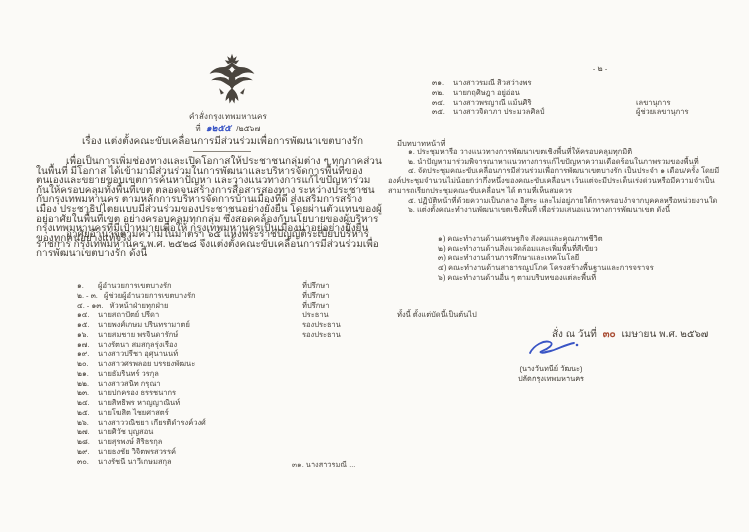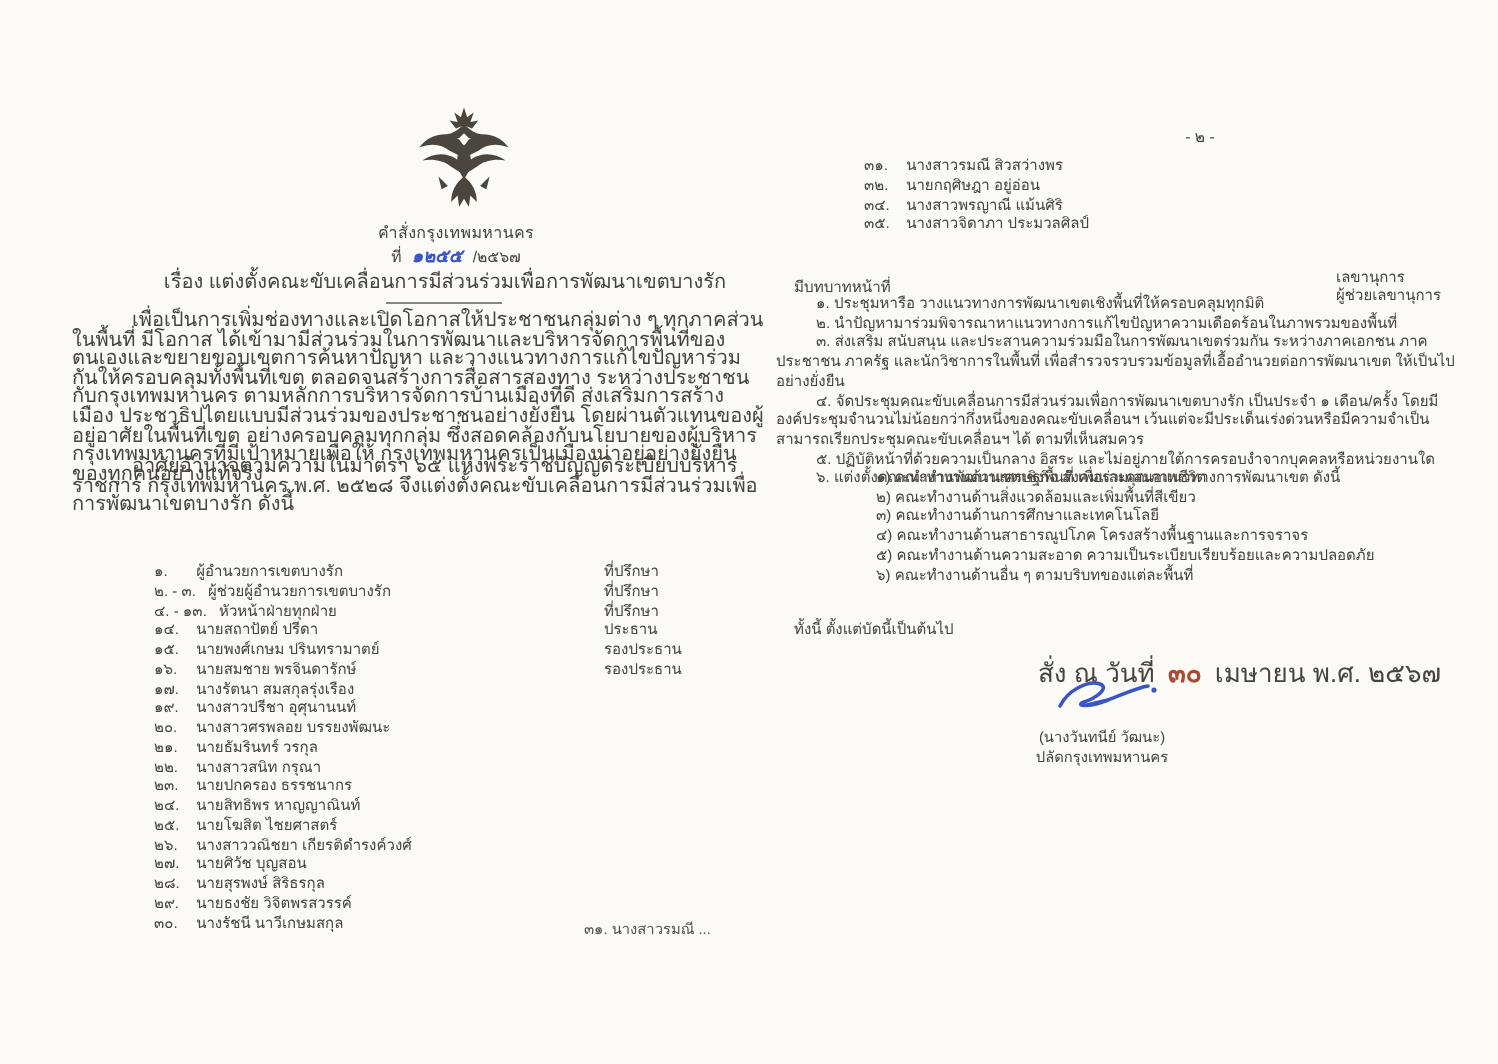--- a/index.html
+++ b/index.html
@@ -22,30 +22,30 @@
   .subject{font-size:10px;}
   .divider{height:1px;background:#8d887f;}
   .para{font-size:10px;line-height:9.6px;text-align:left;}
   .indent30{text-indent:30px;}
   .mlist{font-size:7.5px;line-height:9.75px;}
   .mrow{position:relative;white-space:nowrap;}
   .mno{display:inline-block;min-width:15px;}
   .mname{margin-left:4px;}
   .mrole{position:absolute;top:0;}
   .list1 .mrole{left:225px;}
-  .list2 .mrole{left:236px;margin-top:36px;}
+  .list2 .mrole{left:204px;}
   .catchword{font-size:7.4px;color:#55504a;}
   
   .pgnum{font-size:7.8px;}
   .duty-head{font-size:7.6px;}
   .duties{font-size:7.5px;line-height:9.7px;}
   .duty{text-indent:20px;}
-  .subtask{margin-left:50px;text-indent:0;}
+  .subtask{margin-left:50px;text-indent:0;font-family:Liberation Serif, serif;}
   .closing{font-size:7.5px;}
-  .dateline{font-size:13px;white-space:nowrap;}
+  .dateline{font-size:10px;white-space:nowrap;margin-left:33px;}
   .dateline .stamp{color:#a84b32;font-weight:bold;margin:0 3px;}
   .sig-name{font-size:7.4px;}
   .sig-title{font-size:7.4px;}
   .sigblock{width:110px;text-align:center;line-height:10px;}
 </style>
 </head>
 <body>
 
 <div class="sheet">
 
@@ -241,24 +241,20 @@
         <div class="duty">
           <span>๑.</span>
           <span>ประชุมหารือ วางแนวทางการพัฒนาเขตเชิงพื้นที่ให้ครอบคลุมทุกมิติ</span>
         </div>
 
         <div class="duty">
           <span>๒.</span>
           <span>นำปัญหามาร่วมพิจารณาหาแนวทางการแก้ไขปัญหาความเดือดร้อนในภาพรวมของพื้นที่</span>
         </div>
 
-        <div class="duty">
-          <span>๓.</span>
-          <span>ส่งเสริม สนับสนุน และประสานความร่วมมือในการพัฒนาเขตร่วมกัน ระหว่างภาคเอกชน ภาคประชาชน ภาครัฐ และนักวิชาการในพื้นที่ เพื่อสำรวจรวบรวมข้อมูลที่เอื้ออำนวยต่อการพัฒนาเขต ให้เป็นไปอย่างยั่งยืน</span>
-        </div>
 
         <div class="duty">
           <span>๔.</span>
           <span>จัดประชุมคณะขับเคลื่อนการมีส่วนร่วมเพื่อการพัฒนาเขตบางรัก เป็นประจำ ๑ เดือน/ครั้ง โดยมีองค์ประชุมจำนวนไม่น้อยกว่ากึ่งหนึ่งของคณะขับเคลื่อนฯ เว้นแต่จะมีประเด็นเร่งด่วนหรือมีความจำเป็น สามารถเรียกประชุมคณะขับเคลื่อนฯ ได้ ตามที่เห็นสมควร</span>
         </div>
 
         <div class="duty">
           <span>๕.</span>
           <span>ปฏิบัติหน้าที่ด้วยความเป็นกลาง อิสระ และไม่อยู่ภายใต้การครอบงำจากบุคคลหรือหน่วยงานใด</span>
         </div>
@@ -284,24 +280,20 @@
         <div class="subtask">
           <span>๓)</span>
           <span>คณะทำงานด้านการศึกษาและเทคโนโลยี</span>
         </div>
 
         <div class="subtask">
           <span>๔)</span>
           <span>คณะทำงานด้านสาธารณูปโภค โครงสร้างพื้นฐานและการจราจร</span>
         </div>
 
-        <div class="subtask">
-          <span>๕)</span>
-          <span>คณะทำงานด้านความสะอาด ความเป็นระเบียบเรียบร้อยและความปลอดภัย</span>
-        </div>
 
         <div class="subtask">
           <span>๖)</span>
           <span>คณะทำงานด้านอื่น ๆ ตามบริบทของแต่ละพื้นที่</span>
         </div>
       </div>
 
     <div class="abs closing" style="left:397px;top:308px;">ทั้งนี้ ตั้งแต่บัดนี้เป็นต้นไป</div>
 
     <div class="abs dateline" style="left:519px;top:326px;">

